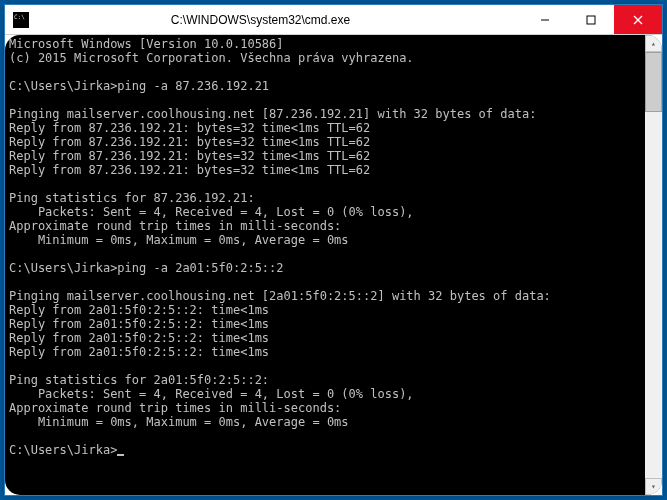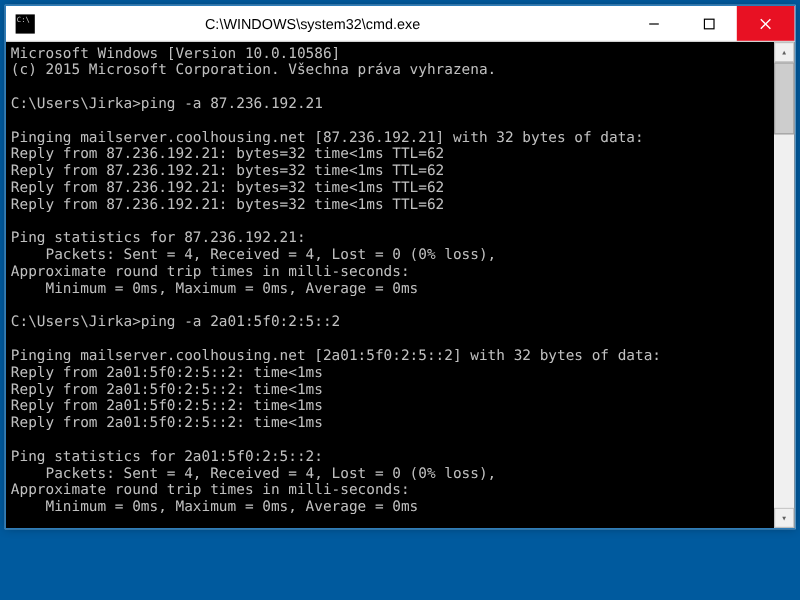--- a/index.html
+++ b/index.html
@@ -6,21 +6,21 @@
     body {
       width: 667px;
       height: 500px;
       background: #005a9e;
       font-family: "Segoe UI", Tahoma, sans-serif;
       overflow: hidden;
       padding: 4px;
     }
     .window {
       width: 659px;
-      height: 437px;
+      height: 492px;
       background: #fff;
       border: 1px solid #2e7cb8;
       display: flex;
       flex-direction: column;
       box-shadow: 0 0 8px rgba(0,0,0,0.3);
     }
     .titlebar {
       height: 30px;
       background: #fff;
       display: flex;
@@ -78,20 +78,21 @@
       flex: 1;
       background: #000;
       color: #c0c0c0;
       font-family: "Consolas", "Lucida Console", monospace;
       font-size: 12px;
       line-height: 14px;
       padding: 2px 4px;
       overflow: hidden;
       position: relative;
       white-space: pre;
+      border-radius: 15px;
     }
     .terminal-line {
       min-height: 14px;
     }
     .scrollbar {
       position: absolute;
       right: 0;
       top: 0;
       bottom: 0;
       width: 17px;

